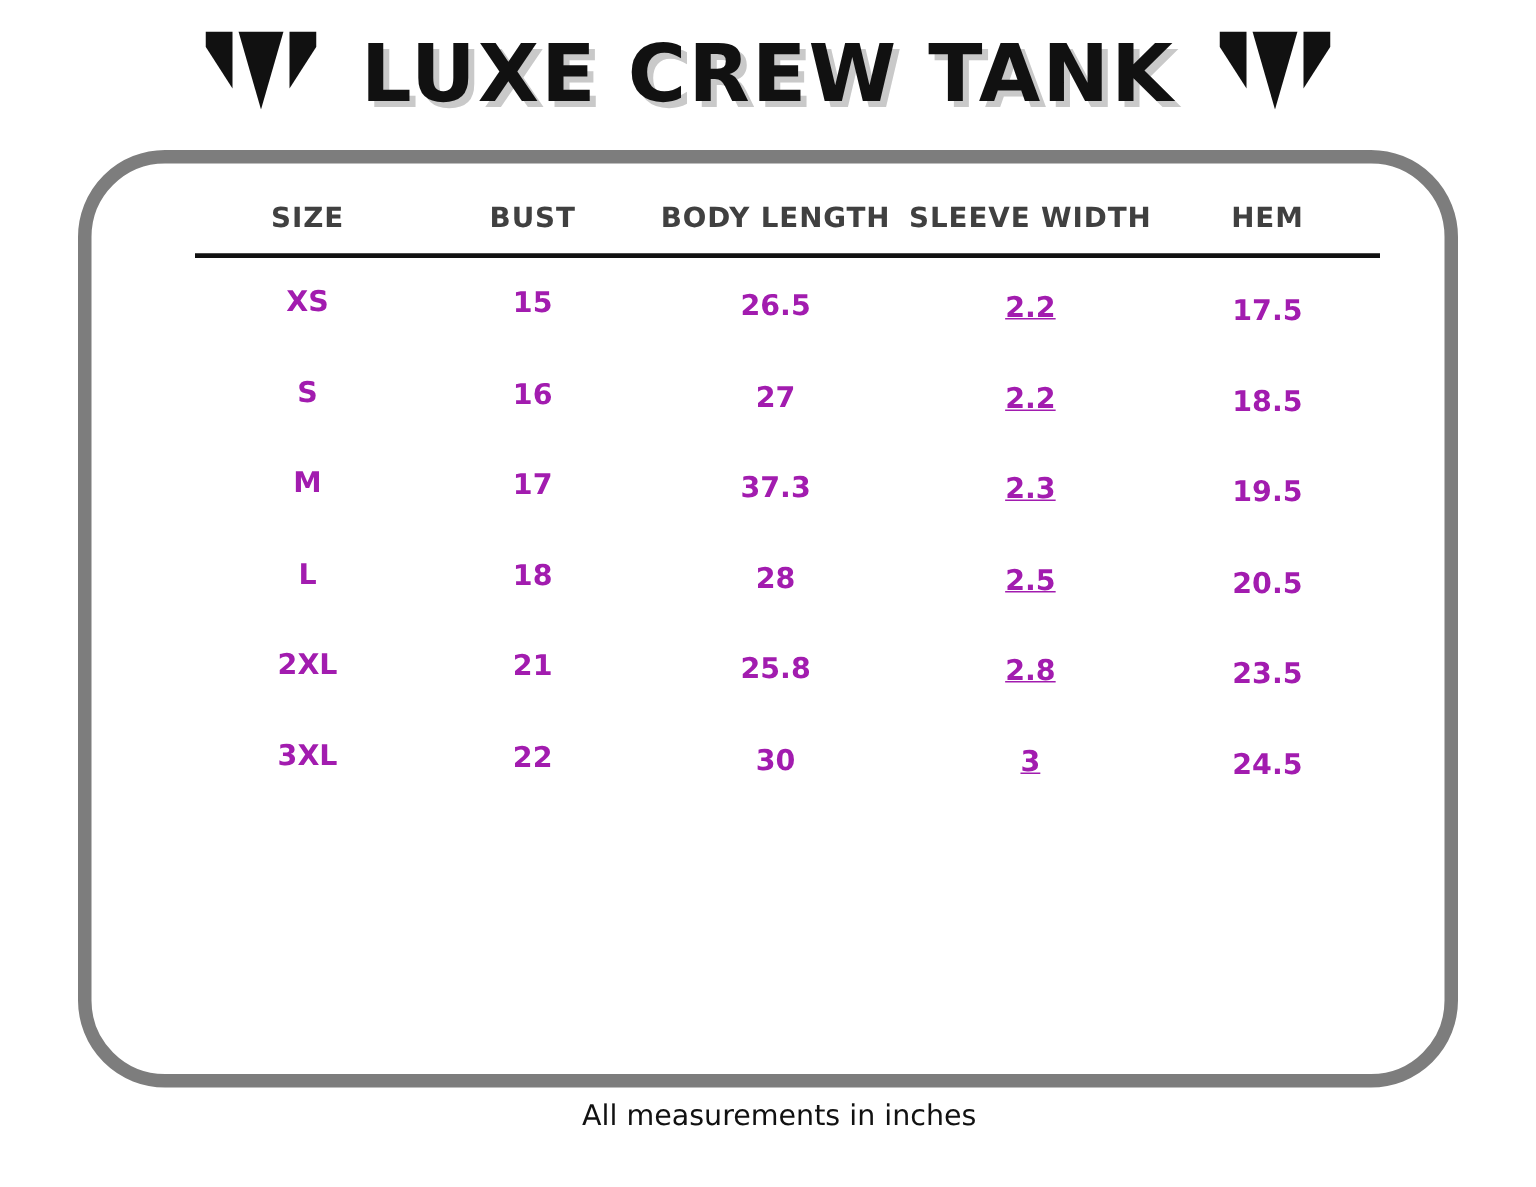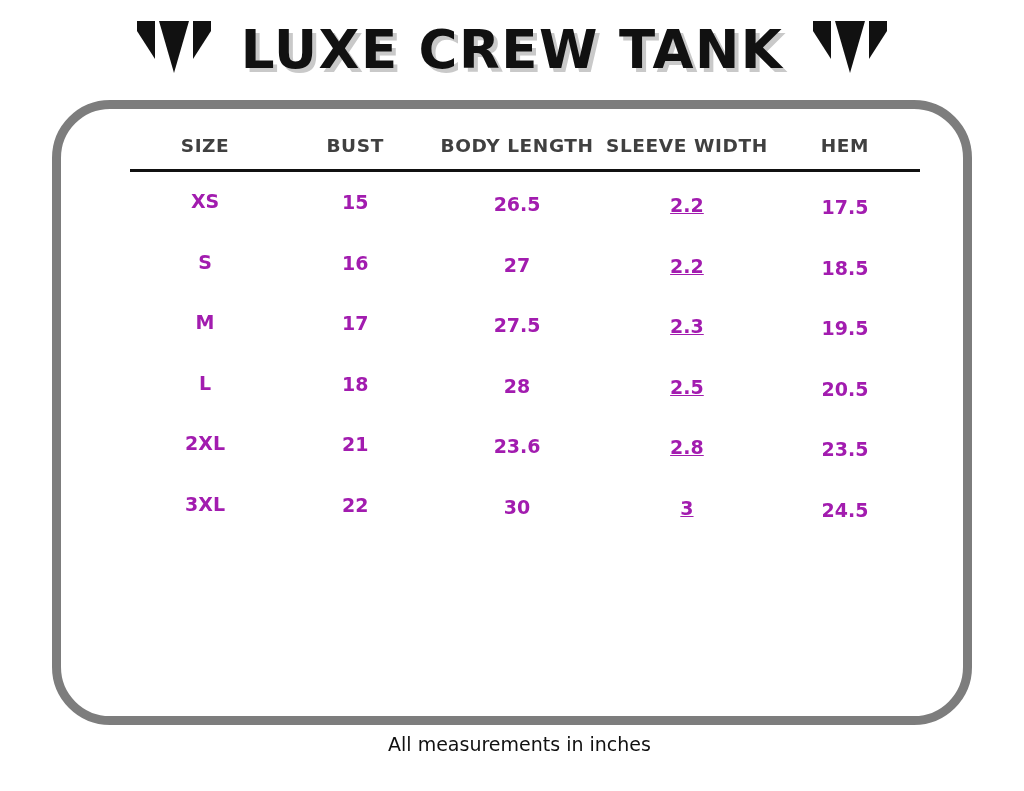--- a/index.html
+++ b/index.html
@@ -169,35 +169,35 @@
         <tr>
           <td>S</td>
           <td>16</td>
           <td>27</td>
           <td>2.2</td>
           <td>18.5</td>
         </tr>
         <tr>
           <td>M</td>
           <td>17</td>
-          <td>27.5</td>
+          <td>37.3</td>
           <td>2.3</td>
           <td>19.5</td>
         </tr>
         <tr>
           <td>L</td>
           <td>18</td>
           <td>28</td>
           <td>2.5</td>
           <td>20.5</td>
         </tr>
         <tr>
           <td>2XL</td>
           <td>21</td>
-          <td>23.6</td>
+          <td>25.8</td>
           <td>2.8</td>
           <td>23.5</td>
         </tr>
         <tr>
           <td>3XL</td>
           <td>22</td>
           <td>30</td>
           <td>3</td>
           <td>24.5</td>
         </tr>

